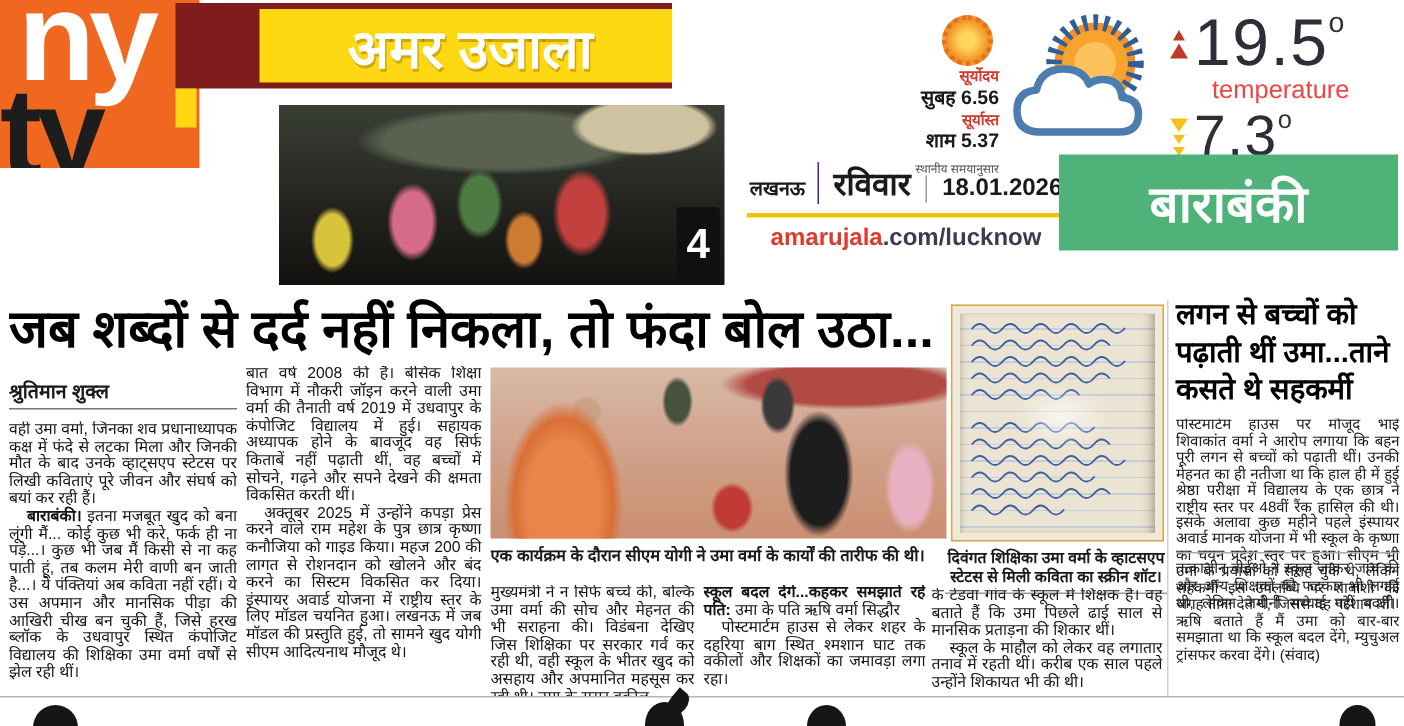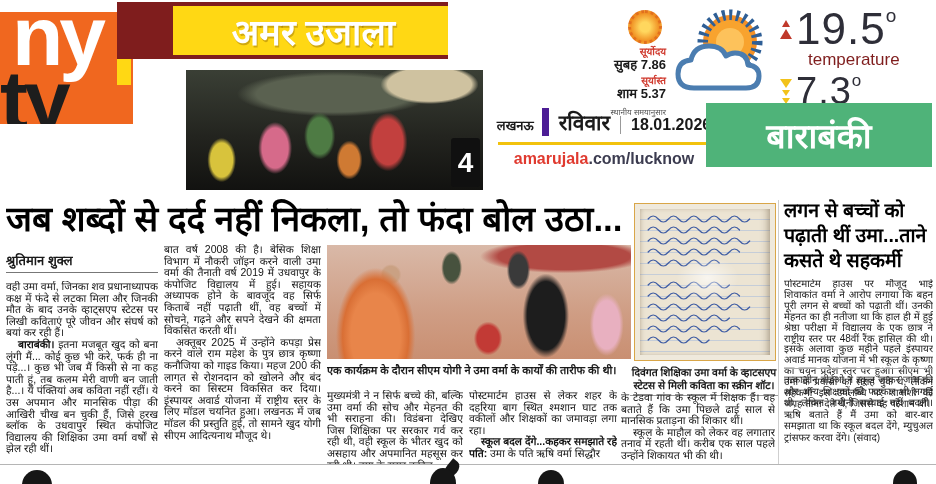--- a/index.html
+++ b/index.html
@@ -3,21 +3,21 @@
 <meta charset="utf-8">
 <style>
   * { margin:0; padding:0; box-sizing:border-box; }
   html,body { background:#888; }
   .page {
     position:relative; width:936px; height:484px; margin:0 auto;
     background:#ffffff; overflow:hidden;
     font-family:"Liberation Sans", sans-serif; color:#1a1a1a;
   }
   
-  .logo-block { position:absolute; left:0; top:12px; width:133px; height:112px;
+  .logo-block { position:absolute; left:0; top:0; width:133px; height:112px;
     background:#F0671F; overflow:hidden; }
   .logo-ny { position:absolute; left:12px; top:-24px; font-size:84px; font-weight:bold;
     color:#fff; letter-spacing:-4px; }
   .logo-ty { position:absolute; left:0px; top:40px; font-size:84px; font-weight:bold;
     color:#1d1d1d; letter-spacing:-4px; }
   .banner { position:absolute; left:117px; top:2px; width:331px; height:57px;
     background:#7f1d1d; }
   .banner-inner { position:absolute; left:56px; top:4px; right:0; bottom:4px;
     background:#FFD814; }
   .banner-tab { position:absolute; left:117px; top:59px; width:14px; height:26px;
@@ -58,26 +58,26 @@
   .tri-up { width:0; height:0; border-left:6px solid transparent; border-right:6px solid transparent;
     border-bottom:10px solid #c0392b; margin:1px 0; }
   .tri-up.small { border-left-width:4px; border-right-width:4px; border-bottom-width:7px; }
   .tri-down { width:0; height:0; border-left:6px solid transparent; border-right:6px solid transparent;
     border-top:9px solid #f2c21a; margin:1px 0; }
   .tri-down.small { border-left-width:4px; border-right-width:4px; border-top-width:6px; }
   .temp-num { font-size:44px; color:#2e2e38; letter-spacing:1px; }
   .temp-num .deg { font-size:19px; vertical-align:22px; }
   .temp-num.low { font-size:38px; }
   .temp-num.low .deg { font-size:17px; vertical-align:18px; }
-  .temp-word { color:#7f1d1d; font-size:17px; margin:-4px 0 0 28px; }
+  .temp-word { color:#ef4444; font-size:17px; margin:-4px 0 0 28px; }
   
   .dateline { position:absolute; left:498px; top:108px; width:212px; }
   .date-row { display:flex; align-items:baseline; justify-content:center; }
   .date-city { font-size:13px; font-weight:bold; padding-right:8px; }
-  .date-day { font-size:21px; font-weight:bold; padding:0 10px; border-left:7px solid #4c1d95; }
+  .date-day { font-size:21px; font-weight:bold; padding:0 10px; border-left:1px solid #4c1d95; }
   .date-date { font-size:16px; font-weight:bold; padding-left:10px; border-left:1px solid #999; }
   .date-cal { text-align:center; font-size:9.5px; color:#333; margin-top:4px; }
   .date-yellow { height:3px; background:#F2C20D; margin-top:6px; }
   .site-line { text-align:center; font-size:16px; font-weight:bold; margin-top:5px; white-space:nowrap; }
   .site-brand { color:#e03a2f; }
   .site-rest { color:#3c3c50; }
   
   .district-box { position:absolute; left:706px; top:103px; width:226px; height:64px;
     background:#4FB379; display:flex; align-items:center; justify-content:center;
     color:#fff; font-size:34px; font-weight:bold; }
@@ -154,21 +154,21 @@
   </div>
   <div class="banner-tab"></div>
 
   <div class="top-photo">
     <div class="photo-badge">4</div>
   </div>
 
   <div class="sun-small"></div>
   <div class="sun-times">
     <span class="sun-label">सूर्योदय</span>
-    <span class="sun-value">सुबह 7.86</span>
+    <span class="sun-value">सुबह 6.56</span>
     <span class="sun-label">सूर्यास्त</span>
     <span class="sun-value">शाम 5.37</span>
     <span class="sun-note">स्थानीय समयानुसार</span>
   </div>
 
   <svg class="weather-icon" viewBox="0 0 124 102">
     <circle cx="66" cy="40" r="27" fill="#f49026" stroke="#2f5f96" stroke-width="11" stroke-dasharray="3 4"></circle>
     <circle cx="66" cy="40" r="22" fill="#f8a32e"></circle>
     <circle cx="66" cy="40" r="14" fill="#fdc25b"></circle>
     <path d="M30 86 q-16 0 -16-14 q0-13 13-14 q3-14 18-14 q13 0 17 10 q4-3 9-3 q12 0 13 12 q11 1 11 11 q0 12 -13 12 z" fill="#ffffff" stroke="#4b7db0" stroke-width="5" stroke-linejoin="round"></path>
@@ -228,22 +228,22 @@
   </div>
 
   <div class="yogi-photo"></div>
   <div class="photo-caption">एक कार्यक्रम के दौरान सीएम योगी ने उमा वर्मा के कार्यों की तारीफ की थी।</div>
 
   <div class="col3 bodytext">
     <p>मुख्यमंत्री ने न सिर्फ बच्चे की, बल्कि उमा वर्मा की सोच और मेहनत की भी सराहना की। विडंबना देखिए जिस शिक्षिका पर सरकार गर्व कर रही थी, वही स्कूल के भीतर खुद को असहाय और अपमानित महसूस कर रही थी। उमा के ससुर वकील</p>
   </div>
 
   <div class="col4 bodytext">
+    <p><span class="subhead-inline">स्कूल बदल देंगे...कहकर समझाते रहे पति:</span> <span>उमा के पति ऋषि वर्मा सिद्धौर</span></p>
     <p>पोस्टमार्टम हाउस से लेकर शहर के दहरिया बाग स्थित श्मशान घाट तक वकीलों और शिक्षकों का जमावड़ा लगा रहा।</p>
-    <p><span class="subhead-inline">स्कूल बदल देंगे...कहकर समझाते रहे पति:</span> <span>उमा के पति ऋषि वर्मा सिद्धौर</span></p>
   </div>
 
   <div class="poem-box">
     <div class="notebook">
       <svg width="100%" height="100%" viewBox="0 0 128 146" preserveAspectRatio="none">
         <path class="hw" d="M8 10 q5-6 10 0 t10 0 t10 0 t10 0 t10 0 t10 0 t10 0 t10 0 t10 0 t10 0"></path>
         <path class="hw" d="M8 21 q5-6 10 0 t10 0 t10 0 t10 0 t10 0 t10 0 t10 0 t10 0 t10 0"></path>
         <path class="hw" d="M8 32 q5-6 10 0 t10 0 t10 0 t10 0 t10 0 t10 0 t10 0 t10 0 t10 0 t10 0"></path>
         <path class="hw" d="M8 43 q5-6 10 0 t10 0 t10 0 t10 0 t10 0 t10 0 t10 0 t10 0 t10 0"></path>
         <path class="hw" d="M8 54 q5-6 10 0 t10 0 t10 0 t10 0 t10 0 t10 0 t10 0"></path>

